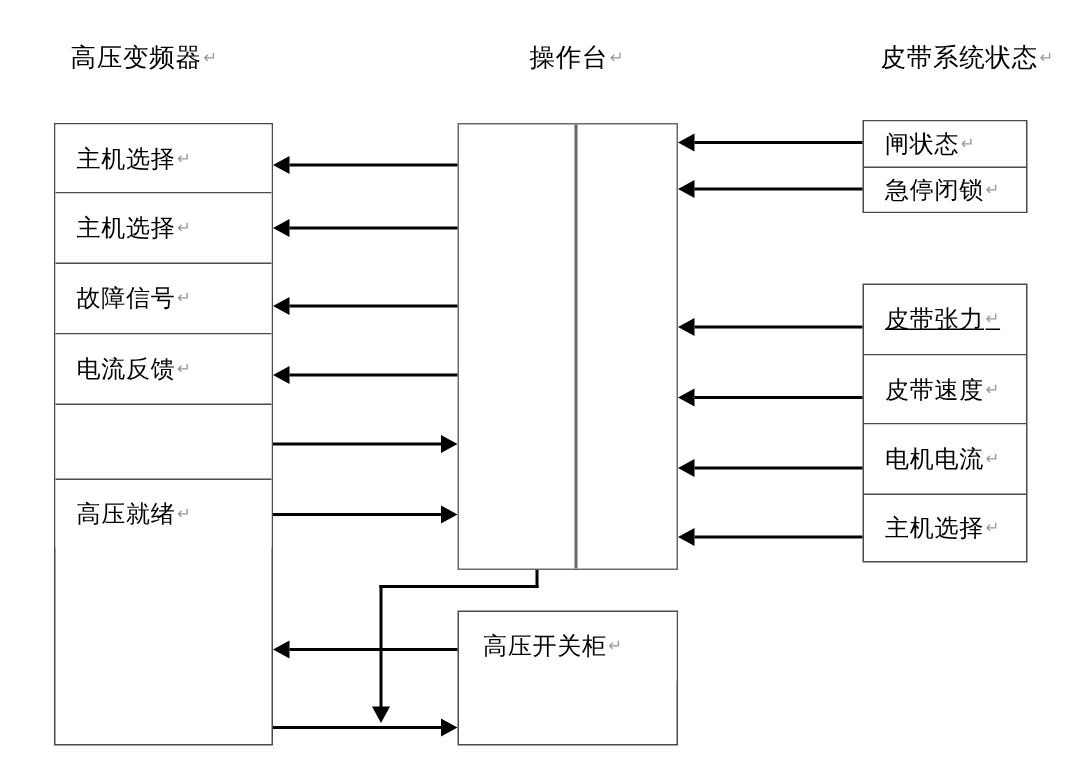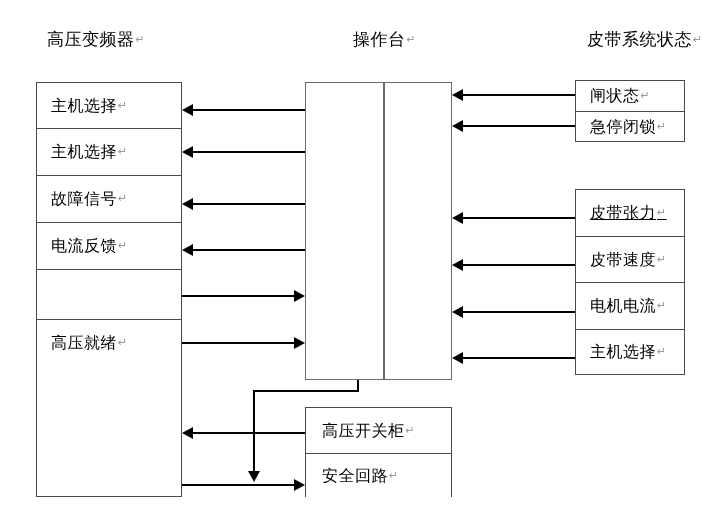--- a/index.html
+++ b/index.html
@@ -167,23 +167,20 @@
     </div>
     <div class="cell" style="height:44px;">
       <span class="lbl"><span>主机选择</span><span class="pilcrow">↵</span></span>
     </div>
   </div>
 
   <div class="stack" id="bottom-stack" style="left:305px;top:407px;width:147px;height:90px;">
     <div class="cell" style="height:46px;">
       <span class="lbl"><span>高压开关柜</span><span class="pilcrow">↵</span></span>
     </div>
-    <div class="cell" style="height:44px;">
-      <span class="lbl"><span>安全回路</span><span class="pilcrow">↵</span></span>
-    </div>
   </div>
 
   <div class="conn hline" style="left:193px;top:109px;width:112px;"></div>
   <div class="arrow arrow-left" style="left:182px;top:104px;"></div>
 
   <div class="conn hline" style="left:193px;top:151px;width:112px;"></div>
   <div class="arrow arrow-left" style="left:182px;top:146px;"></div>
 
   <div class="conn hline" style="left:193px;top:203px;width:112px;"></div>
   <div class="arrow arrow-left" style="left:182px;top:198px;"></div>

